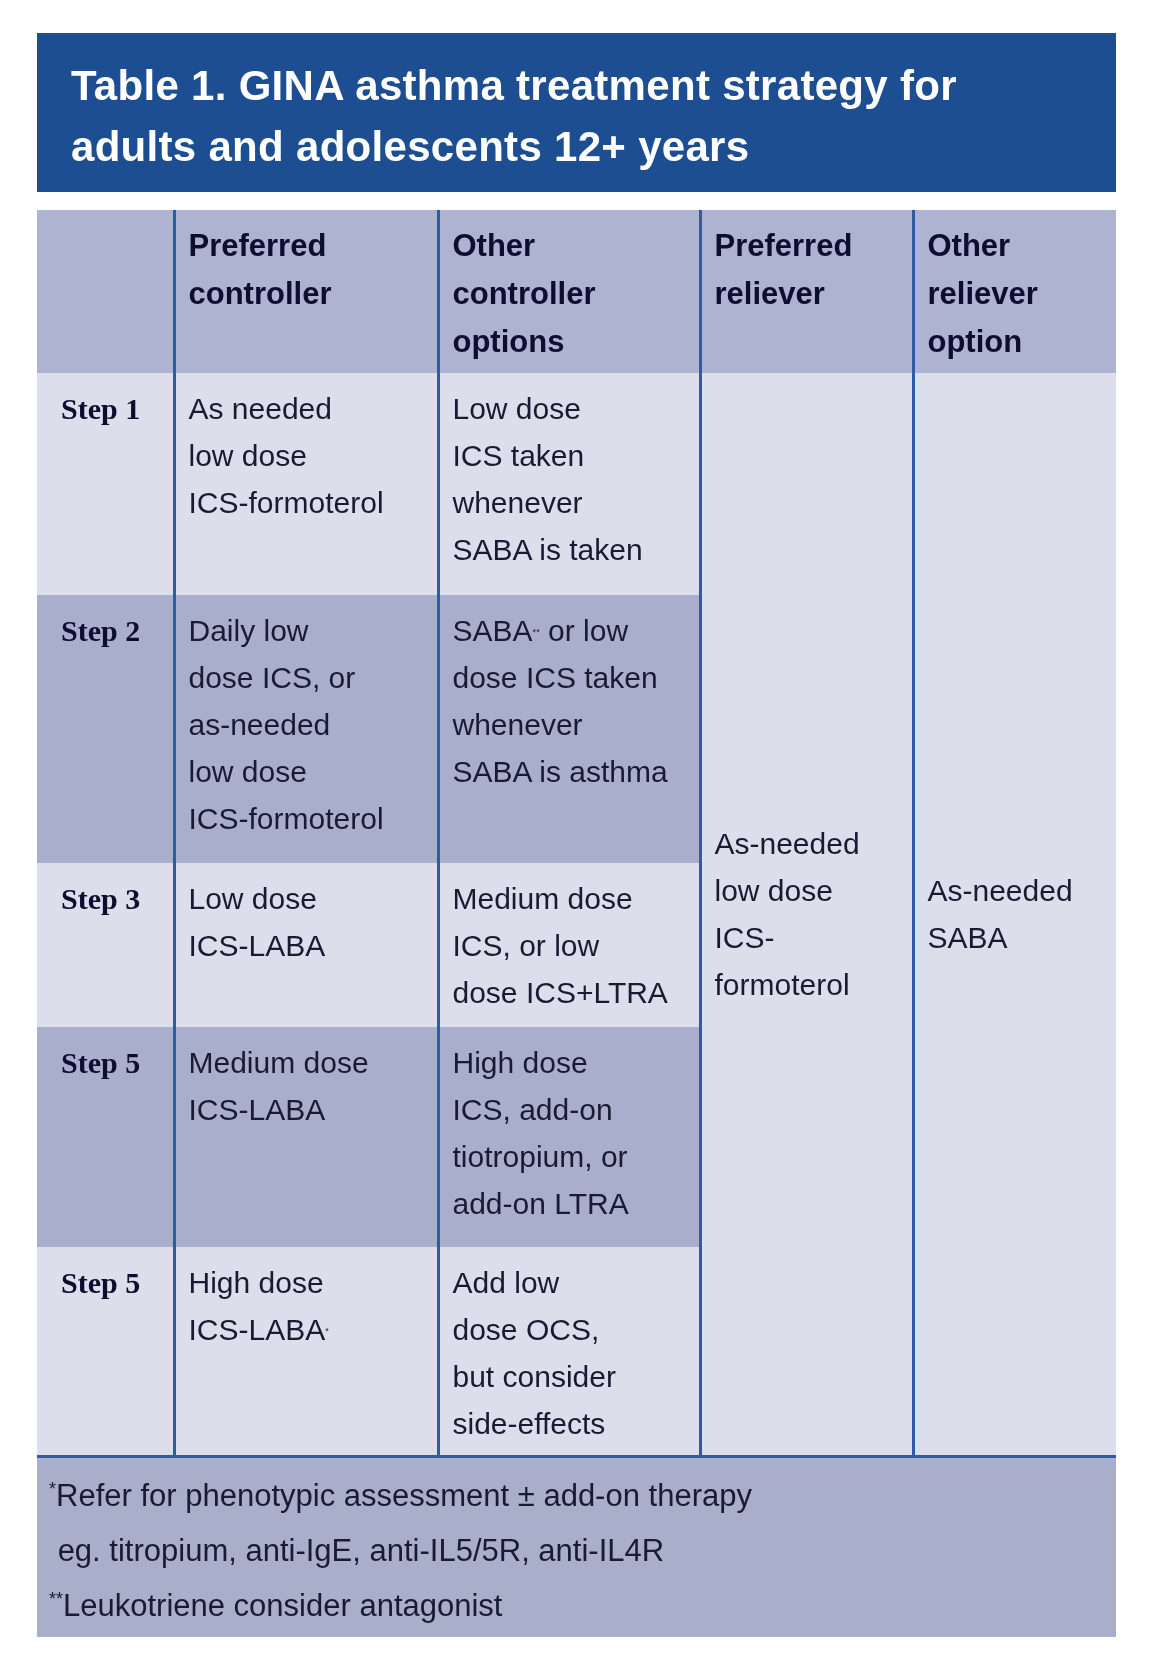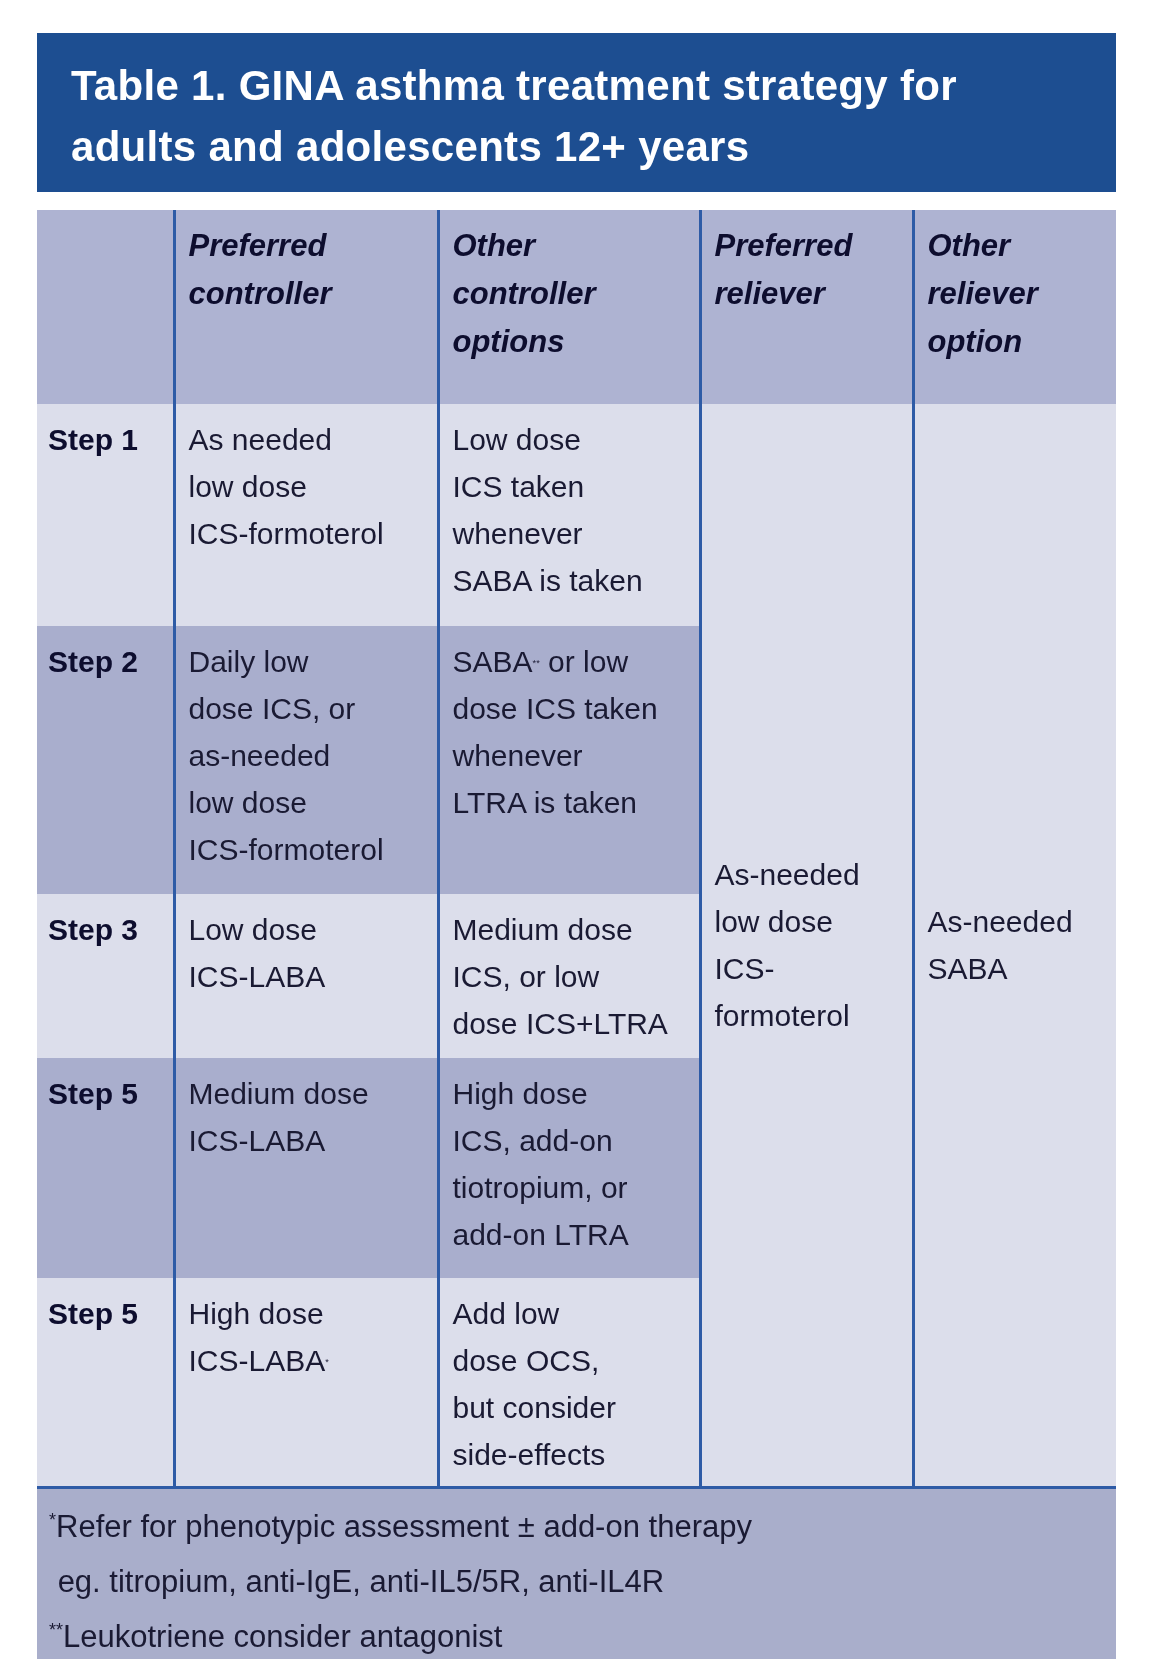--- a/index.html
+++ b/index.html
@@ -34,27 +34,27 @@
     border-collapse:collapse;table-layout:fixed;width:1079px;
   }
   th,td{
     vertical-align:top;text-align:left;
     padding:12px 8px 0 13px;
   }
   .txt{
     font-size:30px;line-height:47px;white-space:pre-line;
   }
   thead .txt{font-weight:bold;font-size:31px;line-height:48px;color:#0d0d2e;}
-  td.step{padding-left:11px;}
+  td.step{padding-left:24px;font-family:Liberation Serif, serif;}
   td.step .txt{font-weight:bold;color:#0d0d2e;}
   .sup{
     font-size:58%;vertical-align:super;line-height:0;
   }
   
-  tr.hrow{height:194px;font-style:italic;}
+  tr.hrow{height:163px;}
   tr.r1{height:222px;}
   tr.r2{height:268px;}
   tr.r3{height:164px;}
   tr.r4{height:220px;}
   tr.r5{height:209px;}
   
   .col-b,.col-c,.col-d,.col-e{border-left:3px solid var(--divider);}
   
   thead th{background:var(--header-bg);}
   tr.light td{background:var(--row-light);}
@@ -62,21 +62,21 @@
   td.merged{
     background:var(--row-light);
     vertical-align:middle;
     padding-top:0;
   }
   
   tfoot td{
     background:var(--footer-bg);
     border-top:3px solid var(--divider);
     height:176px;
-    padding:10px 10px 16px 12px;
+    padding:10px 10px 4px 12px;
   }
   .fline{font-size:31px;line-height:55px;}
   .ftxt{white-space:pre-wrap;}
 </style>
 </head>
 <body>
 
 <div class="page">
 
   <div class="title-block">
@@ -127,21 +127,21 @@
       <tr class="r2 dark">
         <td class="col-a step"><span class="txt">Step 2</span></td>
         <td class="col-b"><span class="txt">Daily low
 dose ICS, or
 as-needed
 low dose
 ICS-formoterol</span><span class="sup"></span><span class="txt"></span></td>
         <td class="col-c"><span class="txt">SABA</span><span class="sup">**</span><span class="txt"> or low
 dose ICS taken
 whenever
-LTRA is taken</span></td>
+SABA is asthma</span></td>
       </tr>
       <tr class="r3 light">
         <td class="col-a step"><span class="txt">Step 3</span></td>
         <td class="col-b"><span class="txt">Low dose
 ICS-LABA</span><span class="sup"></span><span class="txt"></span></td>
         <td class="col-c"><span class="txt">Medium dose
 ICS, or low
 dose ICS+LTRA</span><span class="sup"></span><span class="txt"></span></td>
       </tr>
       <tr class="r4 dark">

